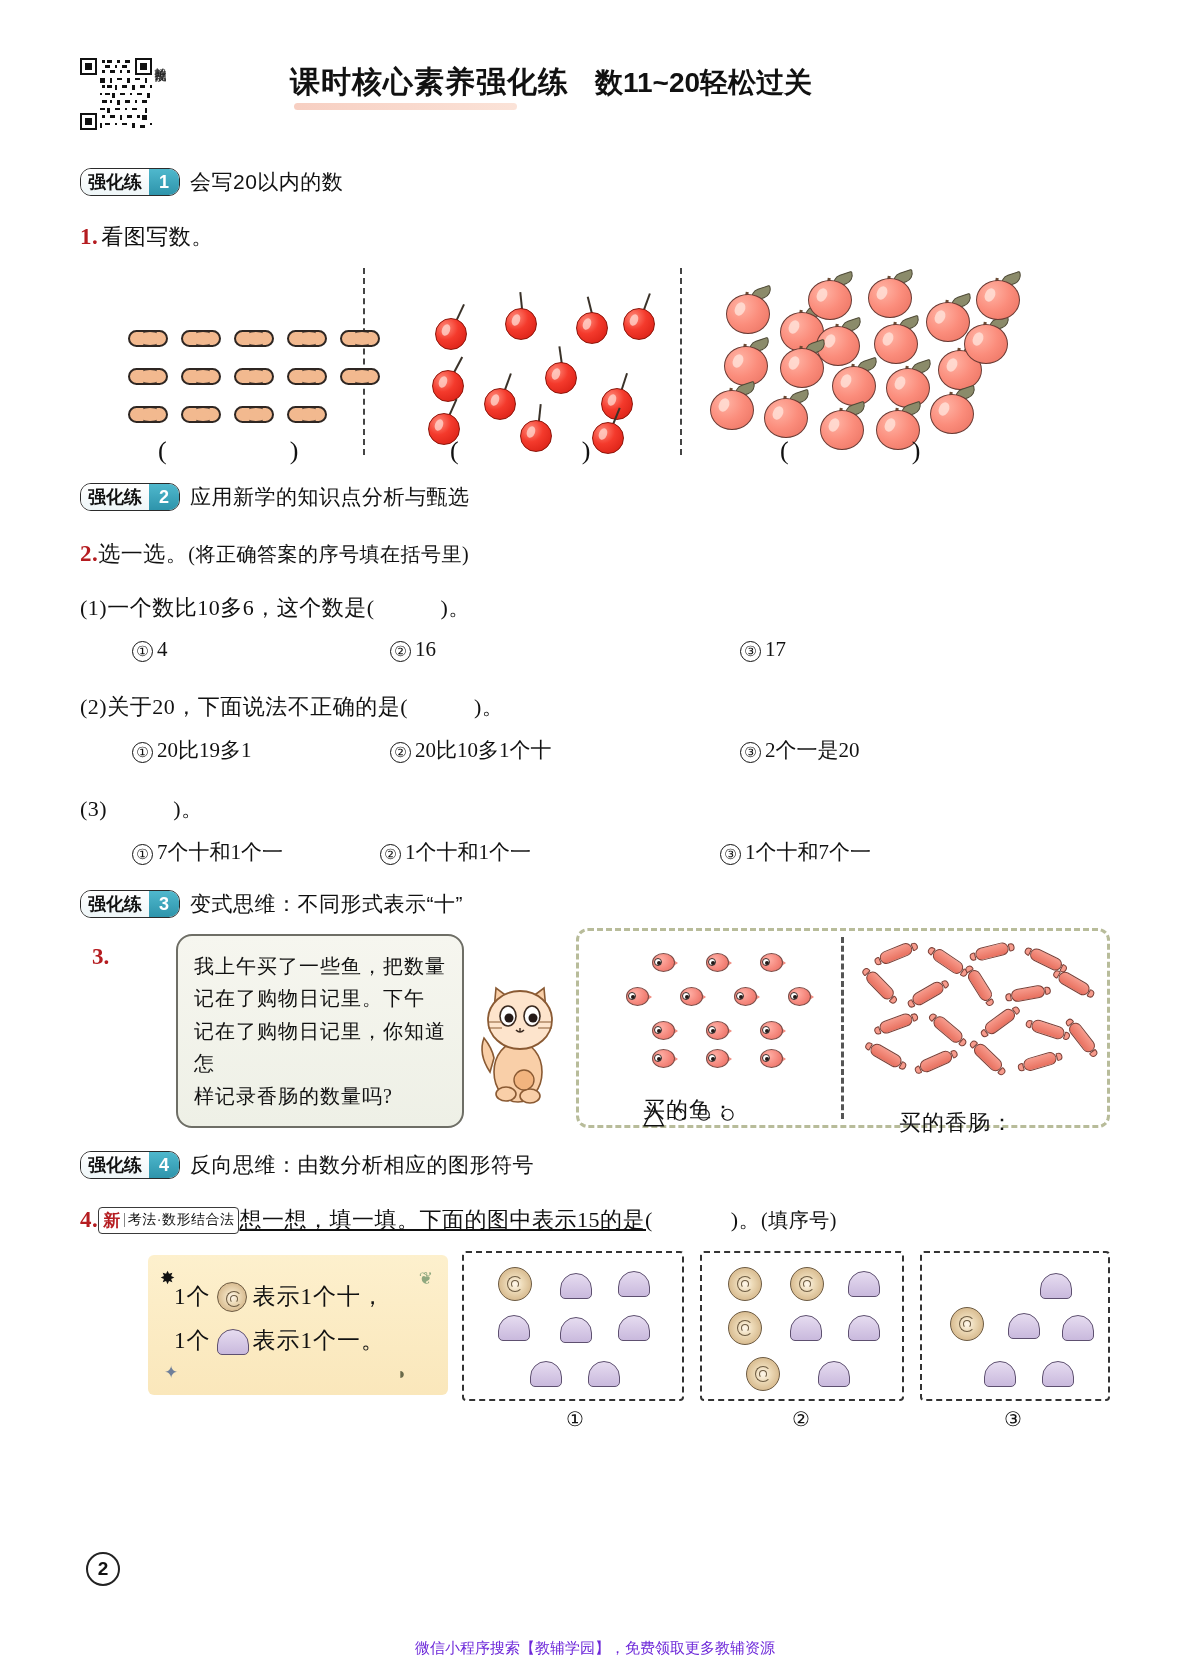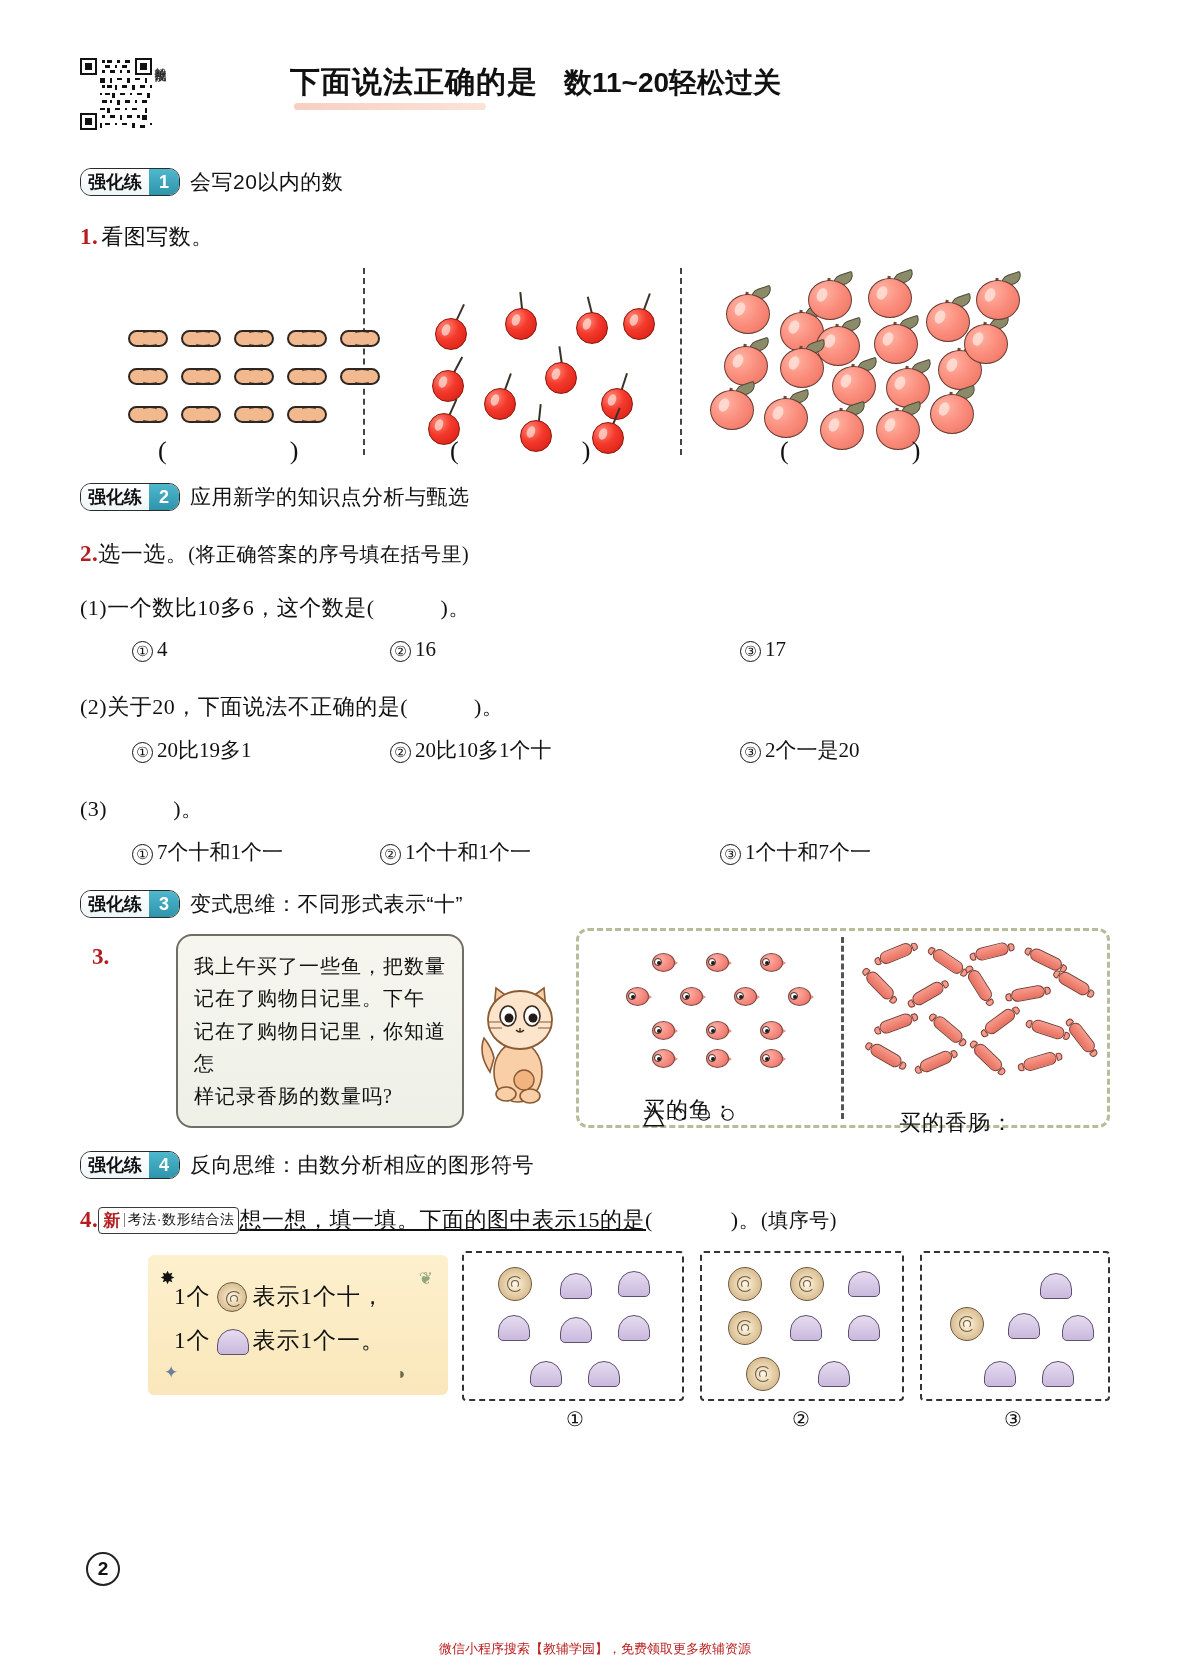--- a/index.html
+++ b/index.html
@@ -227,21 +227,21 @@
 
   
   .pg-num {
     position:absolute; left: 86px; bottom: 94px;
     width: 34px; height:34px; border:2px solid #222; border-radius:50%;
     display:flex; align-items:center; justify-content:center; font-size:19px; font-weight:bold;
     font-family:"Liberation Sans", sans-serif;
   }
   .footer-note {
     position:absolute; left:0; right:0; bottom: 22px; text-align:center;
-    font-size: 13px; color:#b91c1c; font-family:"Liberation Sans", sans-serif;
+    font-size: 15px; color:#6d28d9; font-family:"Liberation Sans", sans-serif;
   }
 </style>
 </head>
 <body>
 
 <div class="page">
 
   <div class="header">
     <div class="qr-wrap">
       <svg class="qr" viewBox="0 0 29 29" shape-rendering="crispEdges">
@@ -317,21 +317,21 @@
             <rect x="17" y="26" width="2" height="1"></rect>
             <rect x="21" y="26" width="1" height="2"></rect>
             <rect x="24" y="27" width="2" height="1"></rect>
             <rect x="28" y="26" width="1" height="1"></rect>
         </g>
       </svg>
       <div class="qr-label">拍照批改</div>
     </div>
 
     <div class="title-row">
-      <span class="title-main">下面说法正确的是</span>
+      <span class="title-main">课时核心素养强化练</span>
       <span class="title-sub">数11~20轻松过关</span>
     </div>
   </div>
 
   <div class="sect" style="margin-top:58px;">
     <span class="badge">
       <span class="bl">强化练</span>
       <span class="bn">1</span>
     </span>
     <span class="sect-txt">会写20以内的数</span>

